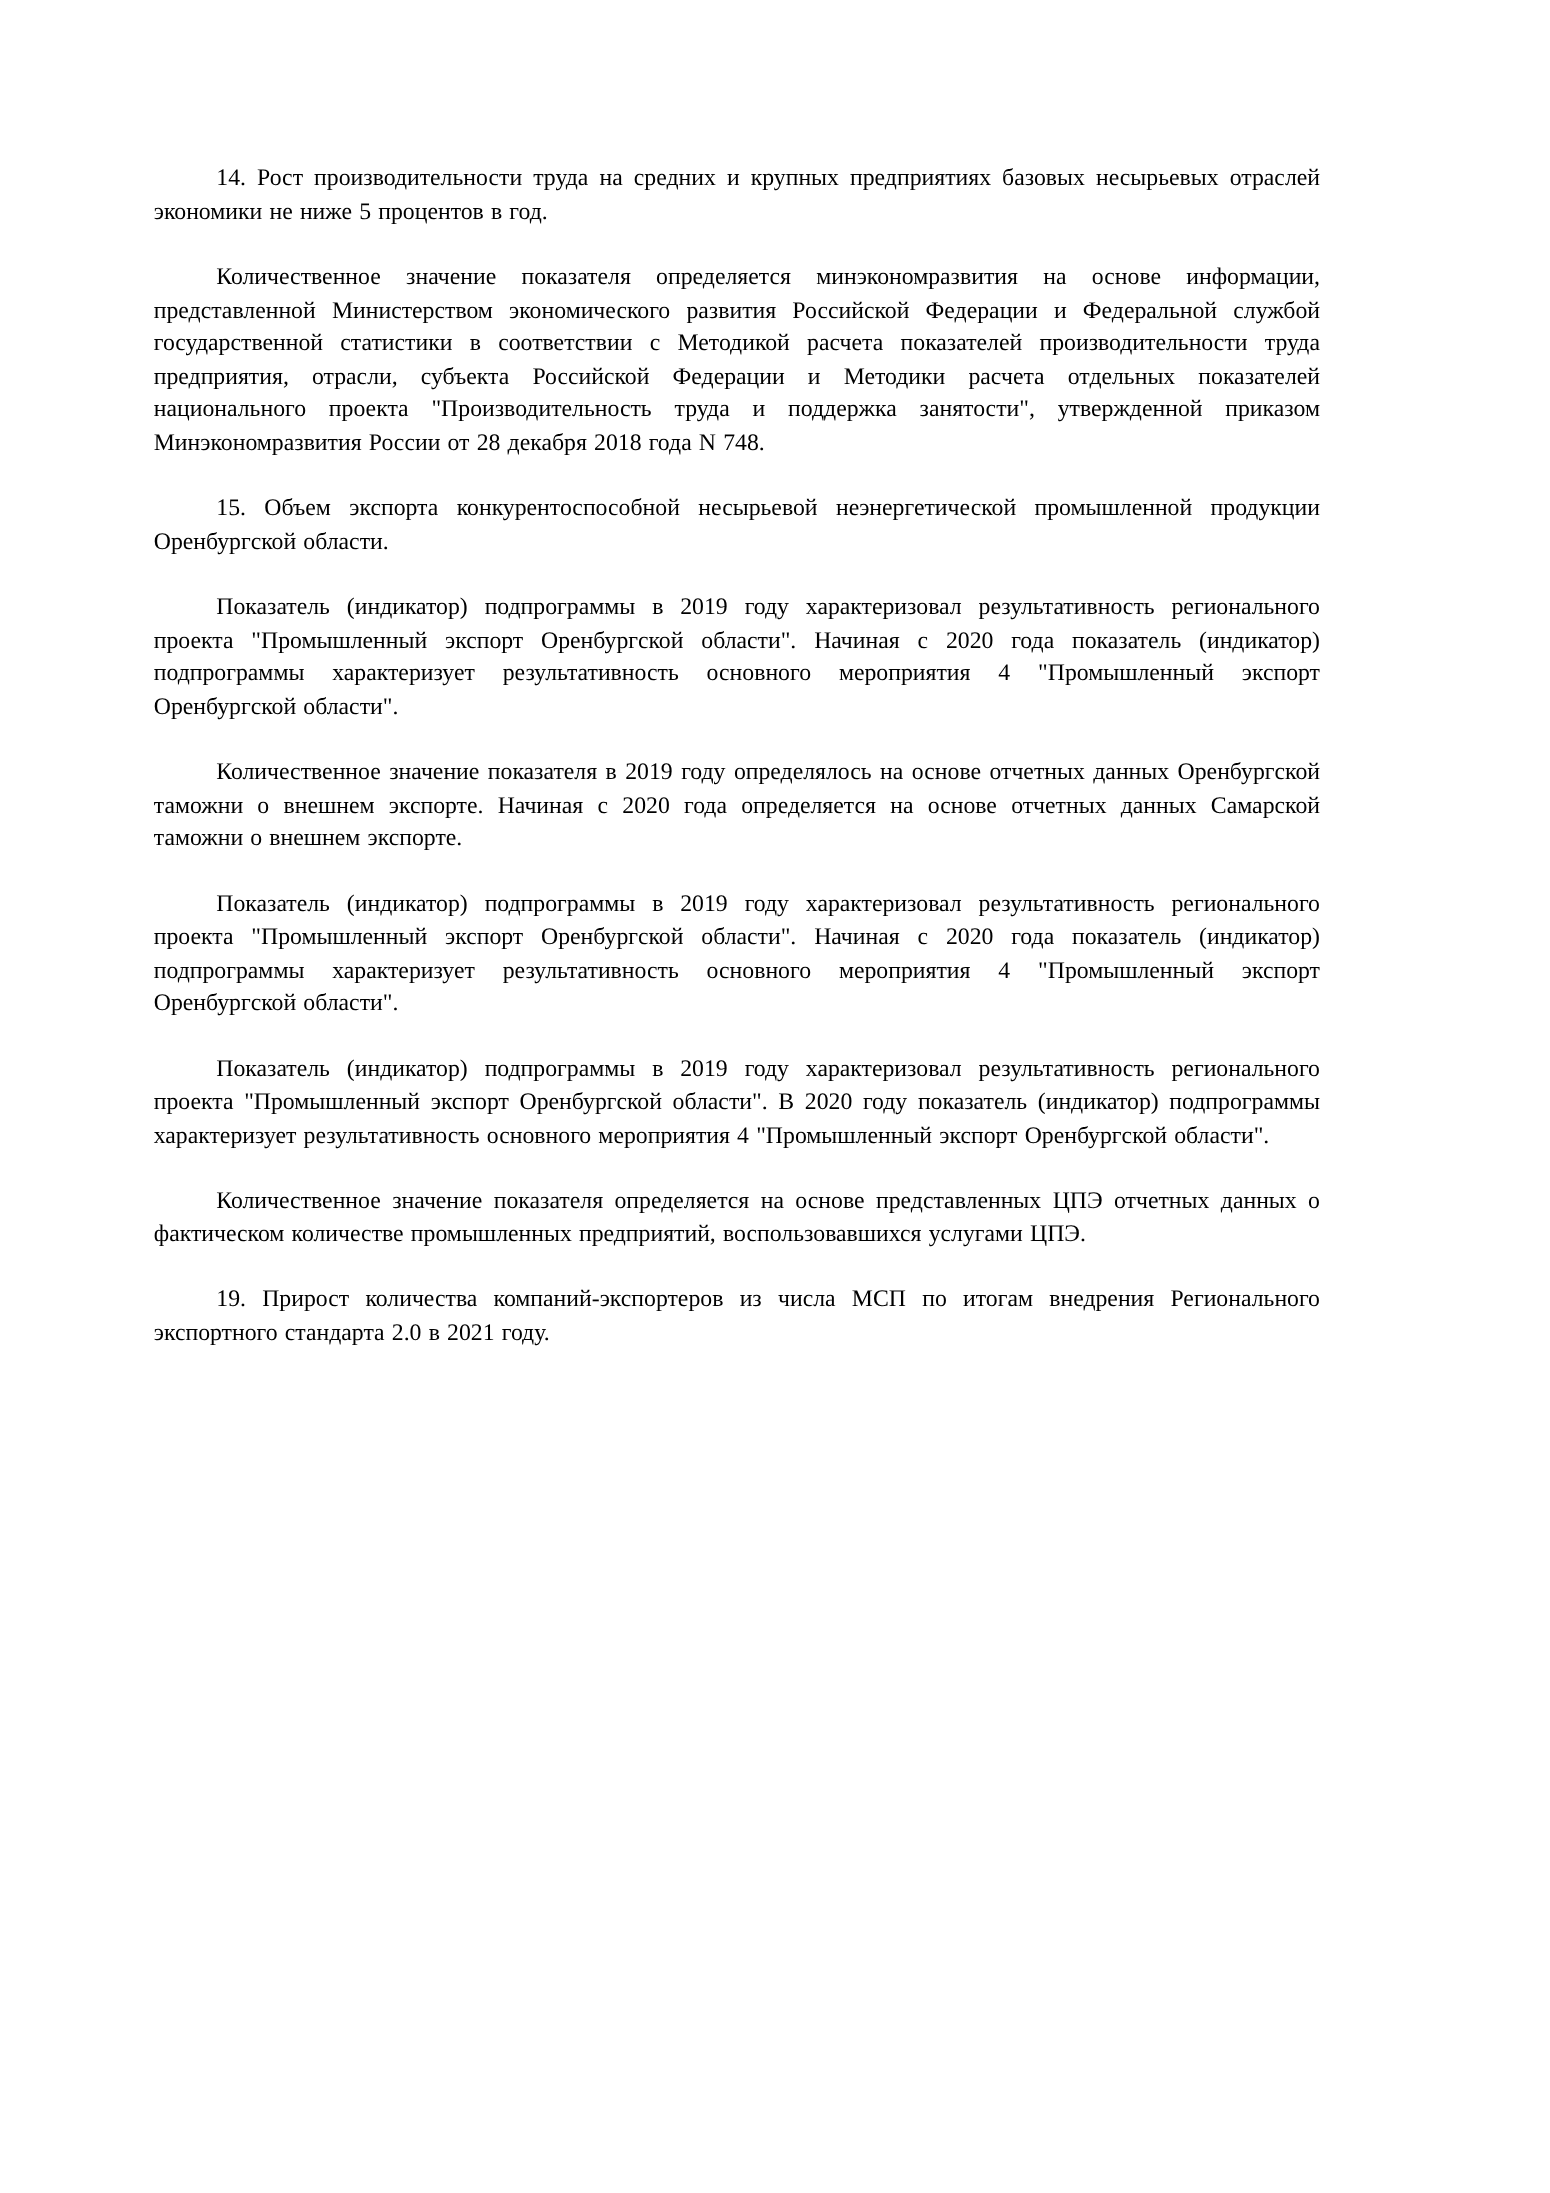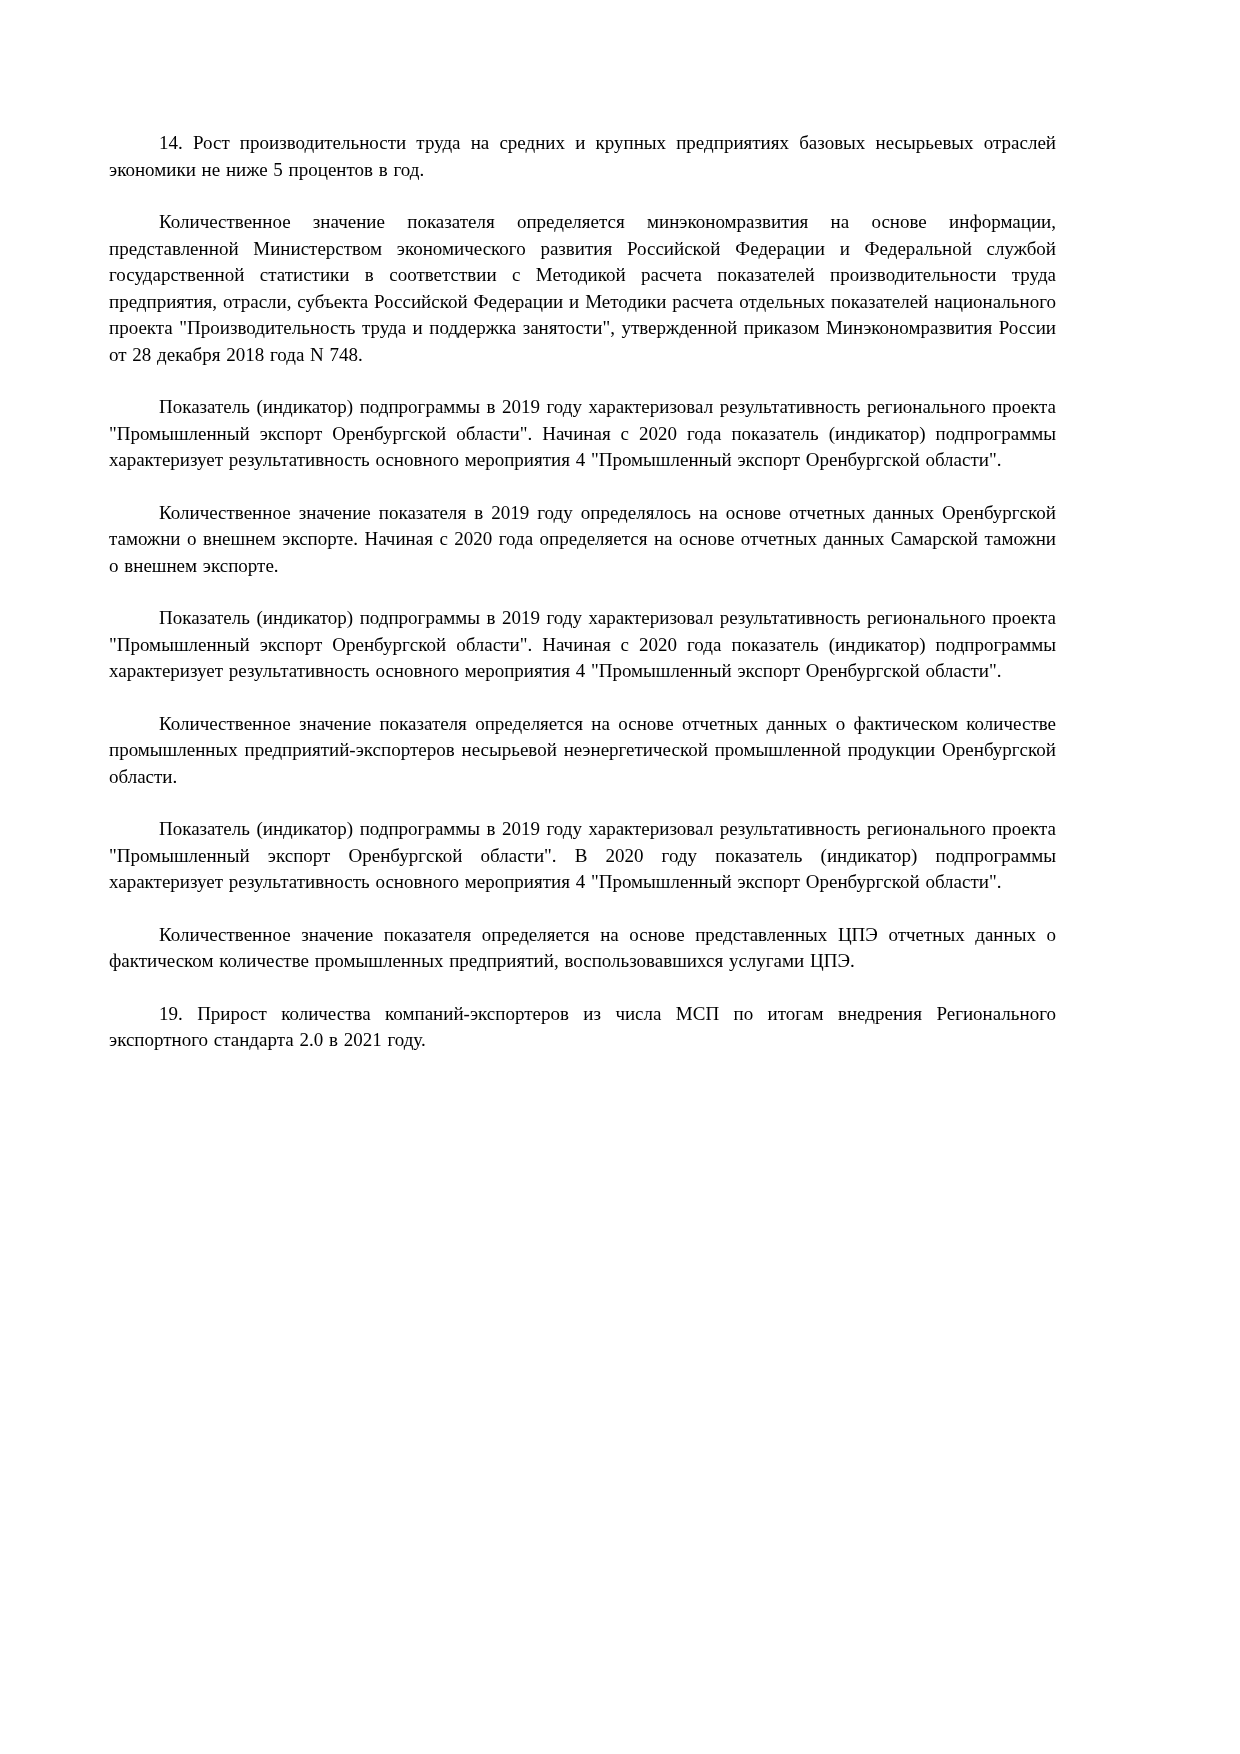--- a/index.html
+++ b/index.html
@@ -13,32 +13,32 @@
     min-height: 1754px;
     box-sizing: border-box;
     background: #ffffff;
     padding: 130px 184px 120px 105px;
     font-family: "Liberation Serif", "DejaVu Serif", serif;
     font-size: 19px;
     line-height: 26.5px;
     color: #000000;
   }
   .para {
-    margin: 0 0 26px 4px;
+    margin: 0 0 26px 18px;
     text-align: justify;
     text-indent: 50px;
     word-spacing: 1px;
   }
 </style>
 </head>
 <body>
 
 <div class="page">
   <p class="para">14. Рост производительности труда на средних и крупных предприятиях базовых несырьевых отраслей экономики не ниже 5 процентов в год.</p>
   <p class="para">Количественное значение показателя определяется минэкономразвития на основе информации, представленной Министерством экономического развития Российской Федерации и Федеральной службой государственной статистики в соответствии с Методикой расчета показателей производительности труда предприятия, отрасли, субъекта Российской Федерации и Методики расчета отдельных показателей национального проекта "Производительность труда и поддержка занятости", утвержденной приказом Минэкономразвития России от 28 декабря 2018 года N 748.</p>
+  <p class="para">15. Объем экспорта конкурентоспособной несырьевой неэнергетической промышленной продукции Оренбургской области.</p>
   <p class="para">Показатель (индикатор) подпрограммы в 2019 году характеризовал результативность регионального проекта "Промышленный экспорт Оренбургской области". Начиная с 2020 года показатель (индикатор) подпрограммы характеризует результативность основного мероприятия 4 "Промышленный экспорт Оренбургской области".</p>
   <p class="para">Количественное значение показателя в 2019 году определялось на основе отчетных данных Оренбургской таможни о внешнем экспорте. Начиная с 2020 года определяется на основе отчетных данных Самарской таможни о внешнем экспорте.</p>
   <p class="para">Показатель (индикатор) подпрограммы в 2019 году характеризовал результативность регионального проекта "Промышленный экспорт Оренбургской области". Начиная с 2020 года показатель (индикатор) подпрограммы характеризует результативность основного мероприятия 4 "Промышленный экспорт Оренбургской области".</p>
-  <p class="para">Количественное значение показателя определяется на основе отчетных данных о фактическом количестве промышленных предприятий-экспортеров несырьевой неэнергетической промышленной продукции Оренбургской области.</p>
   <p class="para">Показатель (индикатор) подпрограммы в 2019 году характеризовал результативность регионального проекта "Промышленный экспорт Оренбургской области". В 2020 году показатель (индикатор) подпрограммы характеризует результативность основного мероприятия 4 "Промышленный экспорт Оренбургской области".</p>
   <p class="para">Количественное значение показателя определяется на основе представленных ЦПЭ отчетных данных о фактическом количестве промышленных предприятий, воспользовавшихся услугами ЦПЭ.</p>
   <p class="para">19. Прирост количества компаний-экспортеров из числа МСП по итогам внедрения Регионального экспортного стандарта 2.0 в 2021 году.</p>
 </div>
 
 </body></html>

